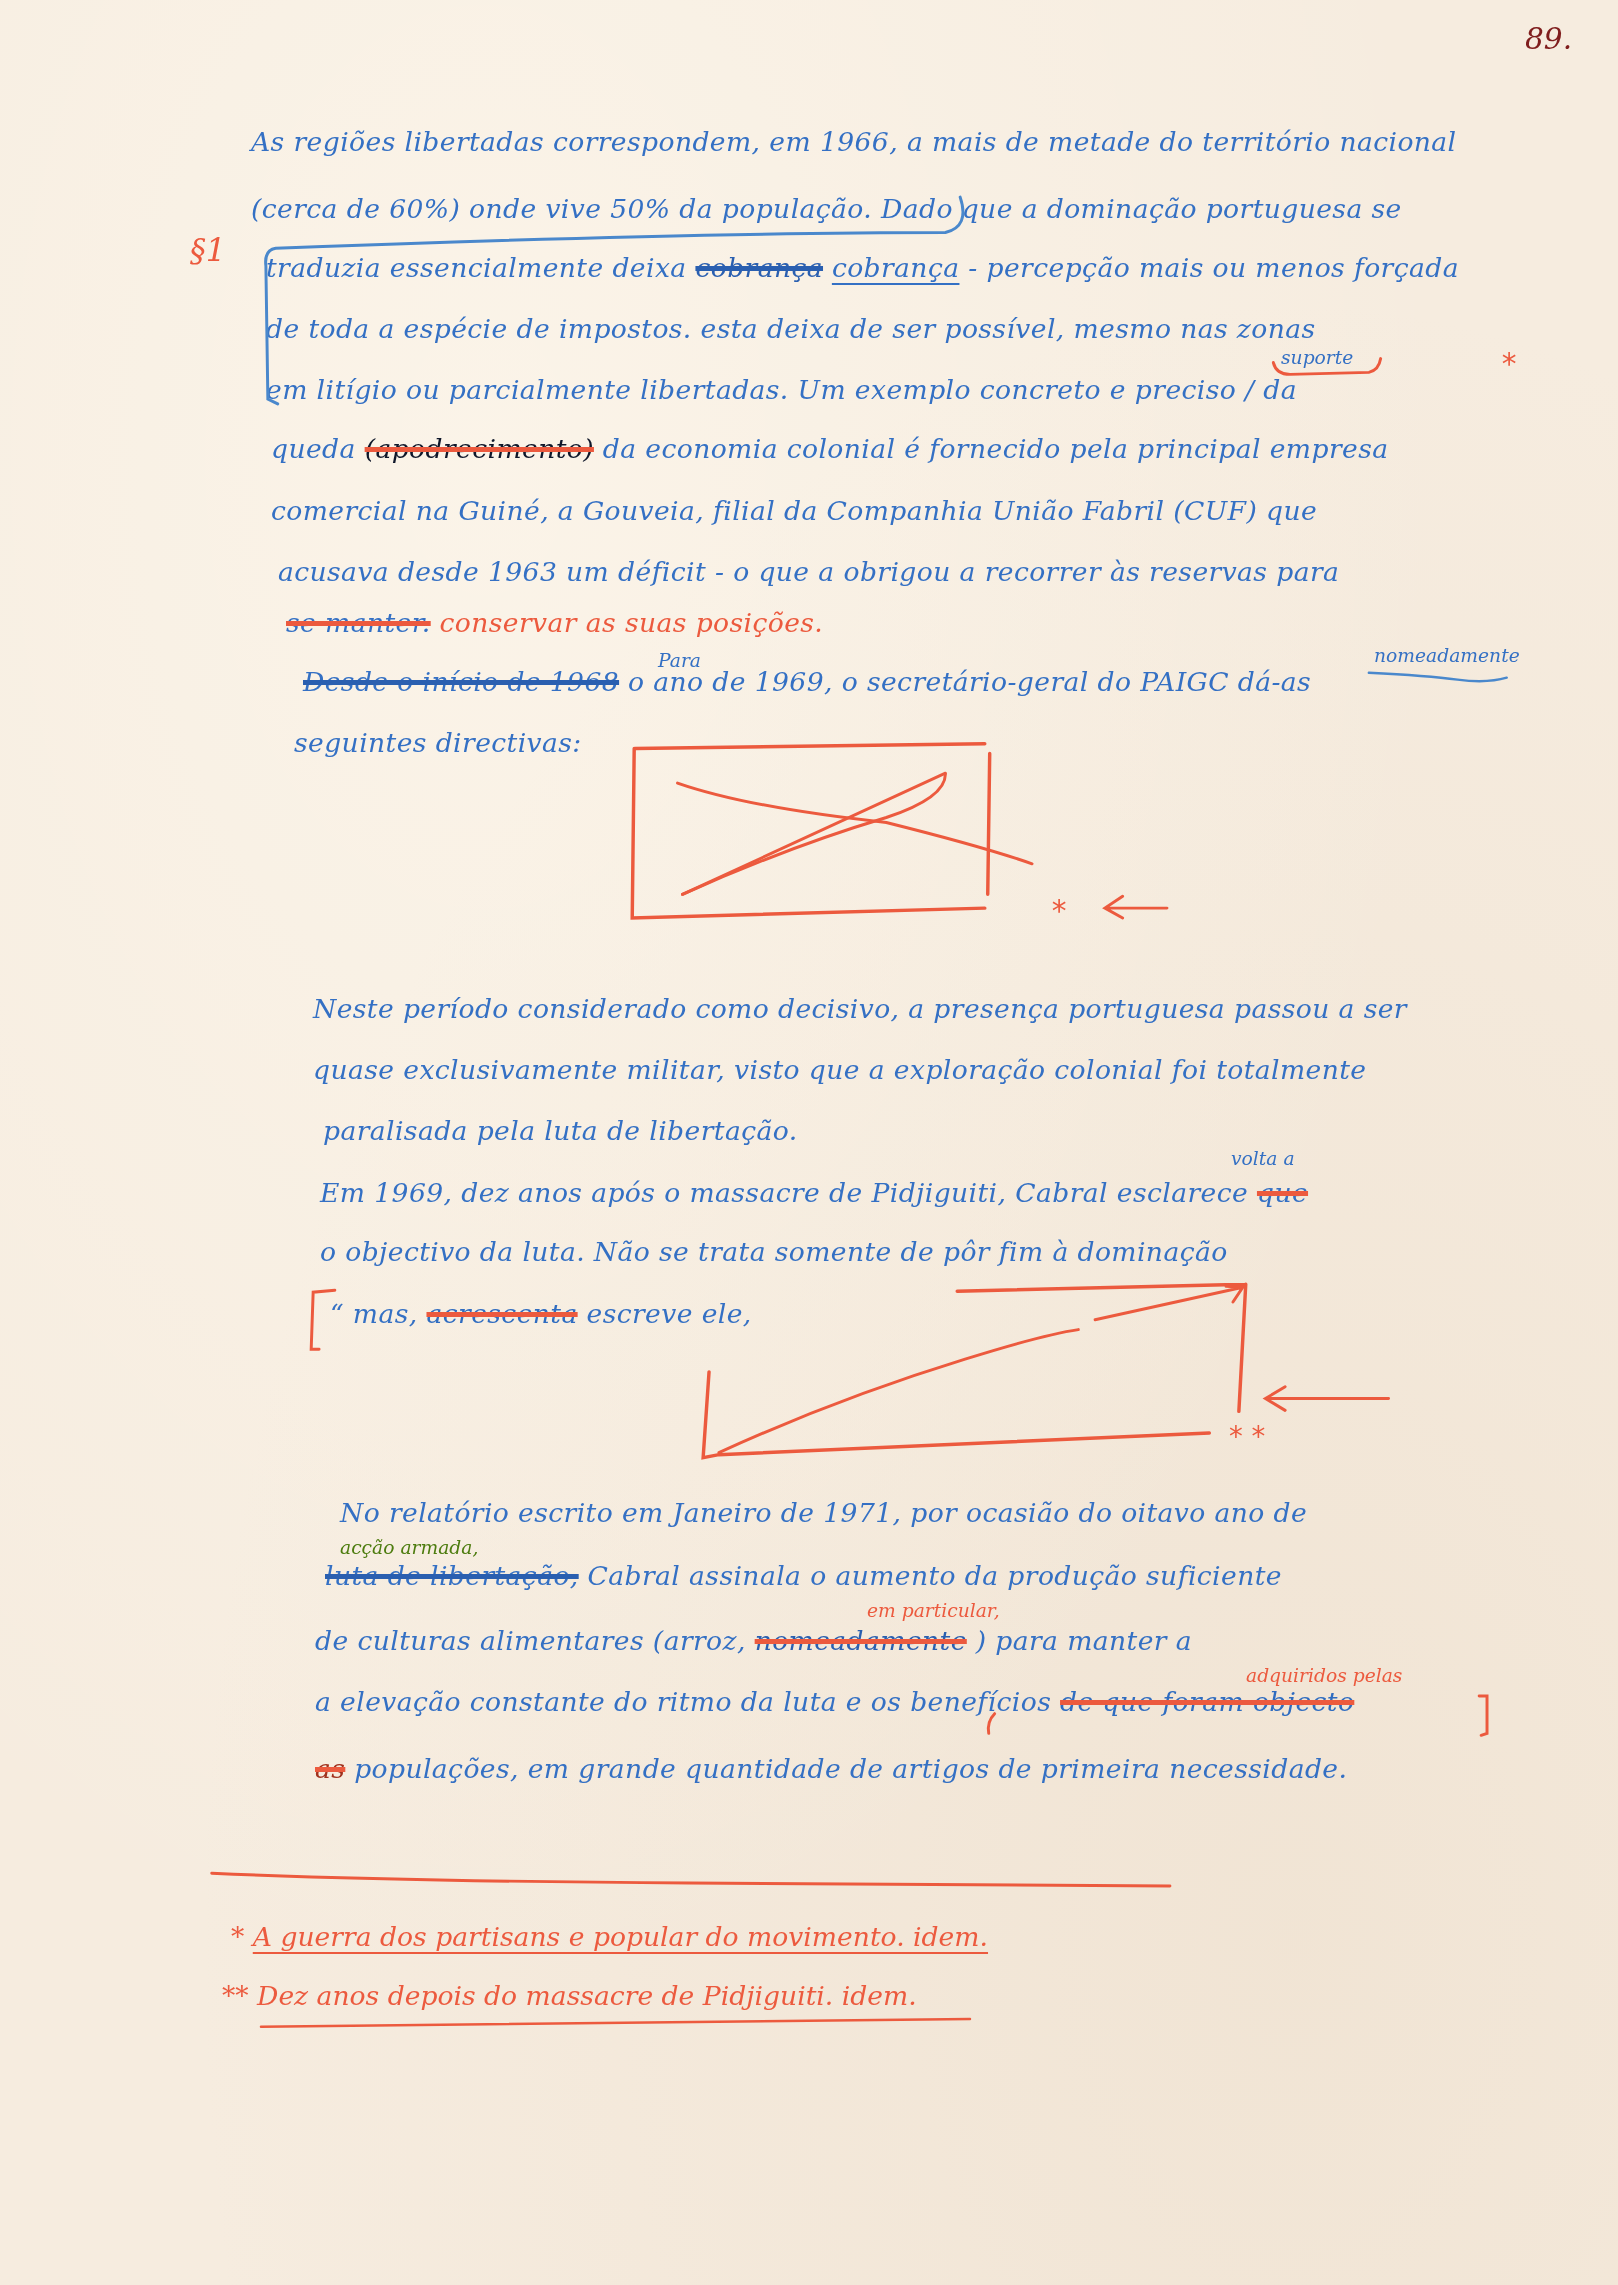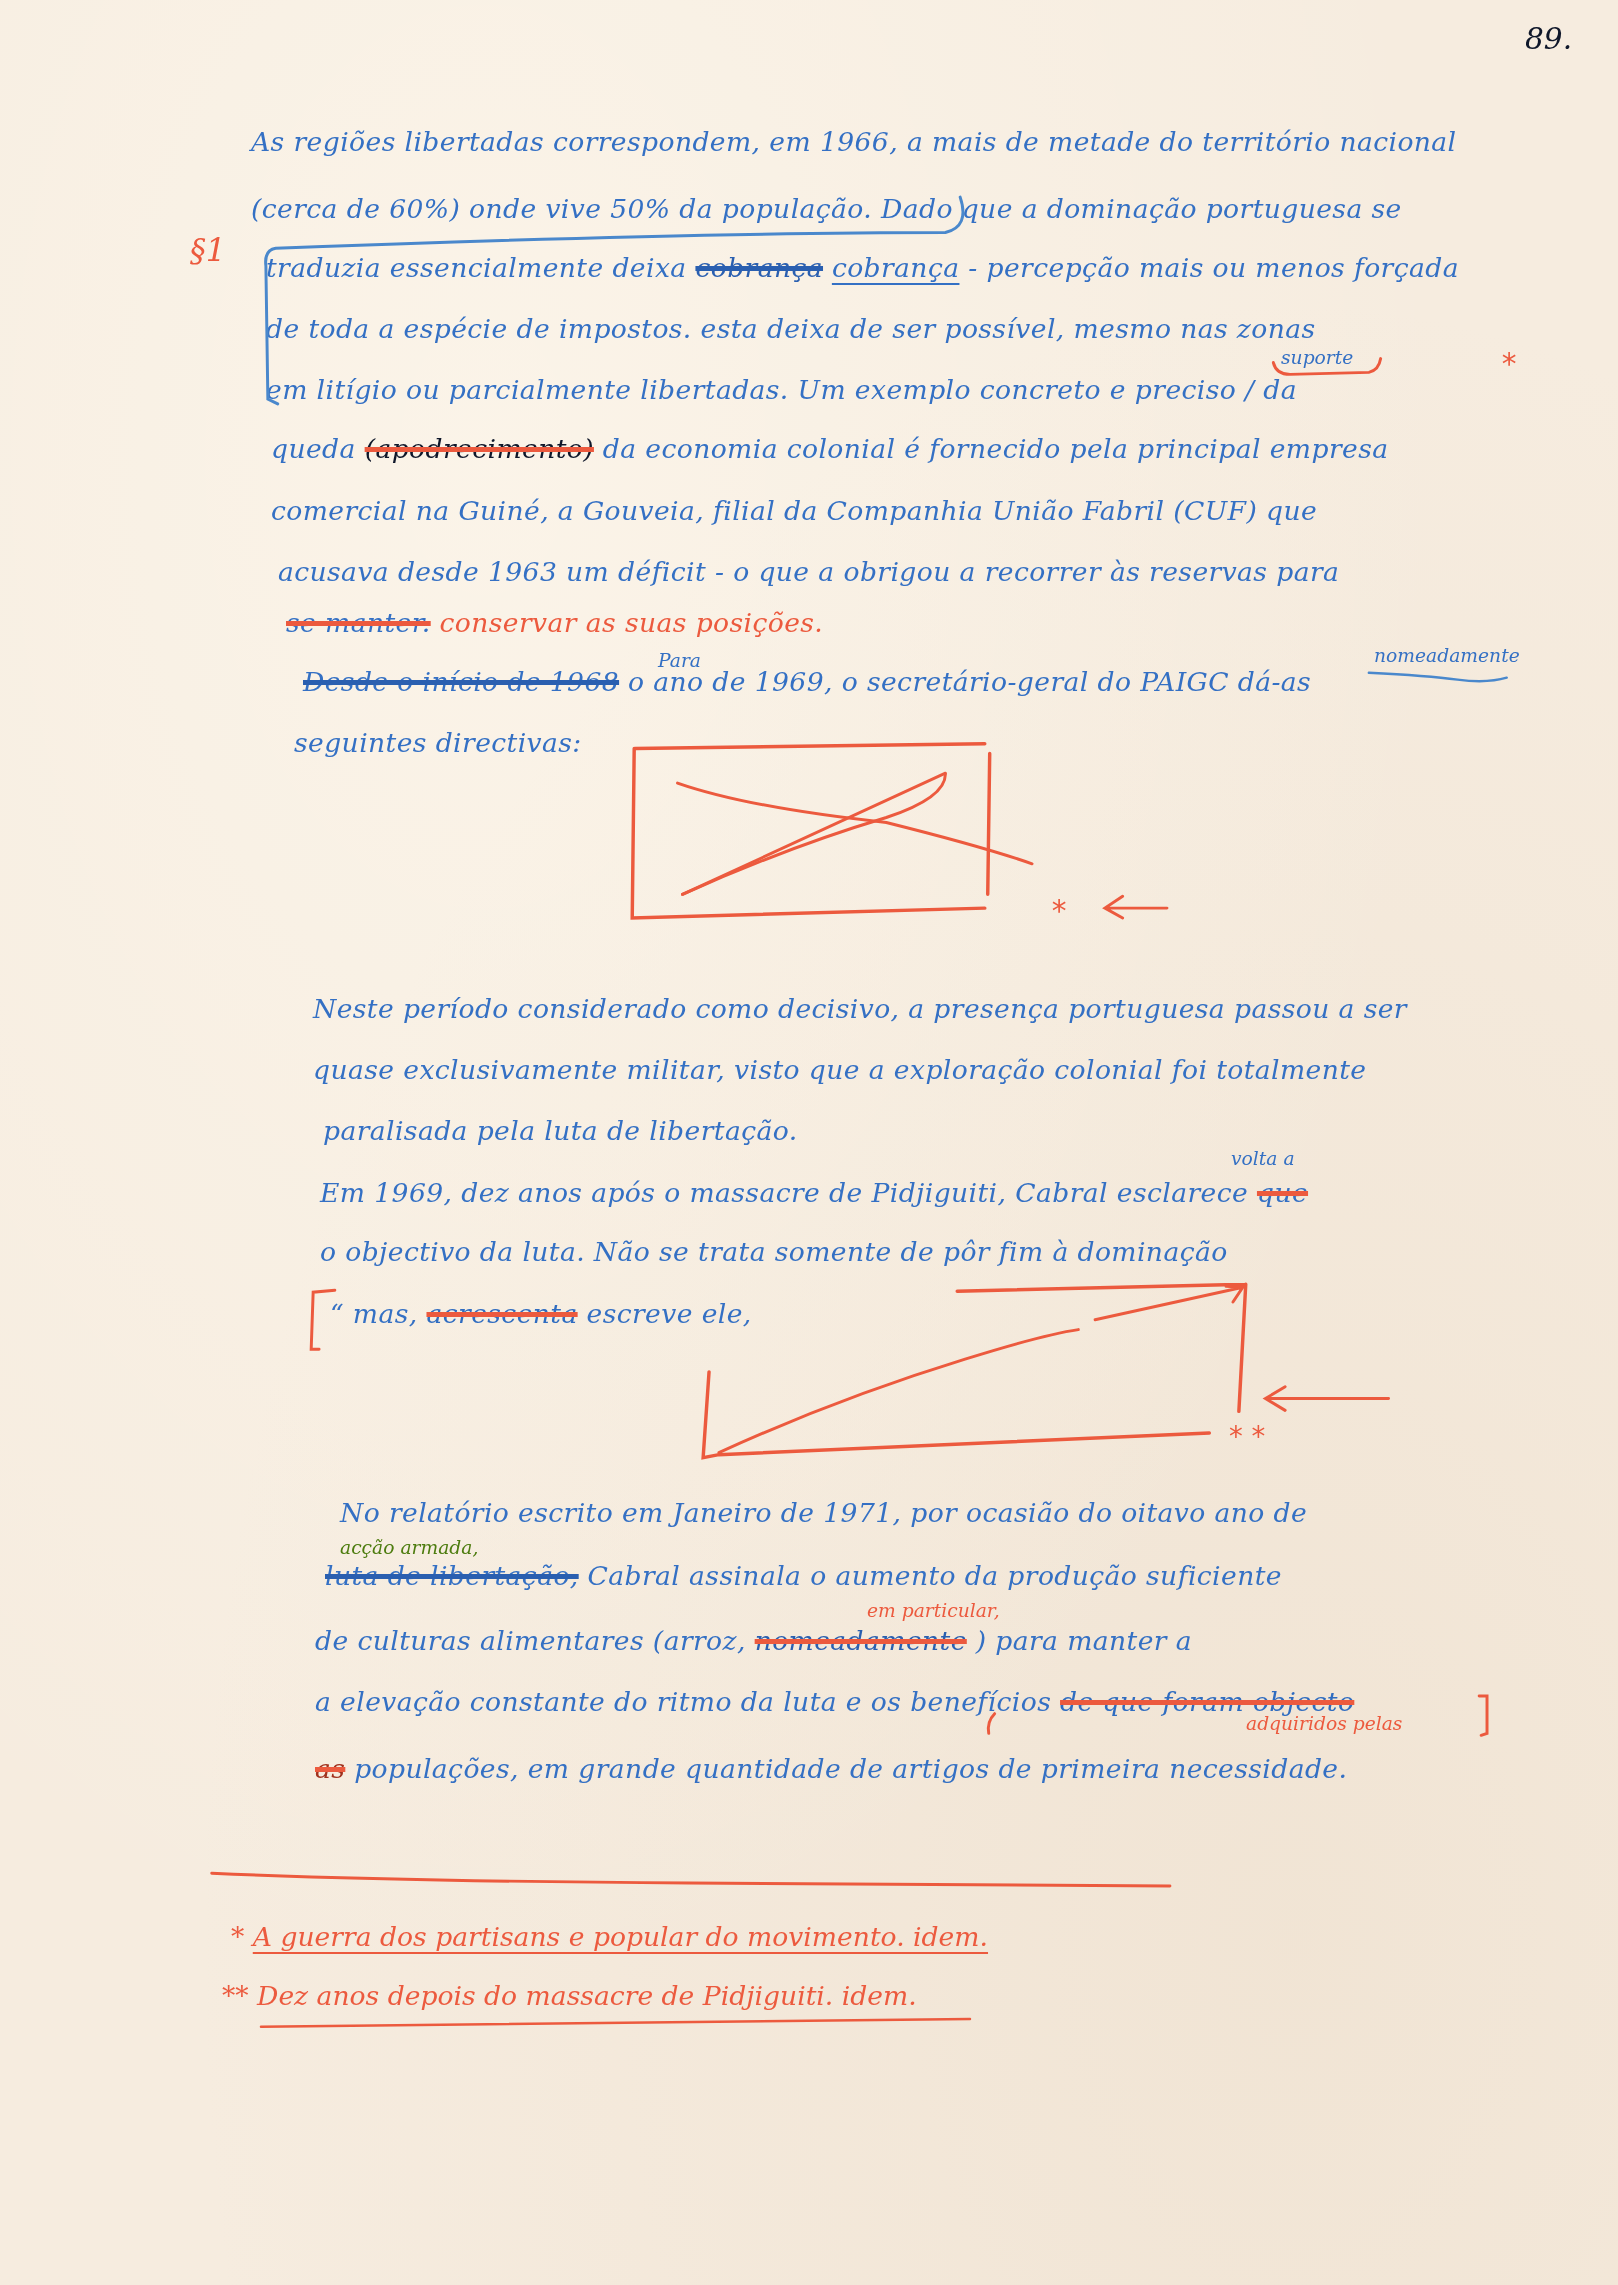--- a/index.html
+++ b/index.html
@@ -34,21 +34,21 @@
     white-space: nowrap;
   }
   .strike-blue { text-decoration: line-through; text-decoration-color: #2a5fb0; text-decoration-thickness: 4.9px; }
   .strike-red { text-decoration: line-through; text-decoration-color: #ec5a3e; text-decoration-thickness: 4.9px; }
   .uline-blue { text-decoration: underline; text-decoration-color: #3470c4; text-decoration-thickness: 2px; text-underline-offset: 5.9px; }
   .uline-red { text-decoration: underline; text-decoration-color: #ec5a3e; text-decoration-thickness: 2px; text-underline-offset: 5.9px; }
   .red { color: #ec5a3e; }
   .page-number {
     position: absolute; left: 1525px; top: 21.7px;
     font-family: "DejaVu Serif", serif; font-style: italic;
-    font-size: 29.6px; color: #0f172a;
+    font-size: 29.6px; color: #7f1d1d;
   }
   .margin-mark {
     position: absolute; left: 190px; top: 232px;
     font-family: "DejaVu Serif", serif; font-style: italic;
     font-size: 31.5px; color: #ec5a3e;
   }
   svg.overlay { position: absolute; left: 0; top: 0; pointer-events: none; }
   .footnote {
     position: absolute;
     font-family: "DejaVu Serif", serif; font-style: italic;
@@ -121,21 +121,21 @@
 <div class="line" style="left:325px; top:1560px;">
   <span class="strike-blue">luta de libertação,</span>
   <span>Cabral assinala o aumento da produção suficiente</span>
 </div>
 <div class="small red" style="left:867px; top:1600px;">em particular,</div>
 <div class="line" style="left:315px; top:1625px;">
   <span>de culturas alimentares (arroz,</span>
   <span class="strike-red" style="color:#2a5fb0;">nomeadamente</span>
   <span>) para manter a</span>
 </div>
-<div class="small red" style="left:1246px; top:1665px;margin-top:48px;">adquiridos pelas</div>
+<div class="small red" style="left:1246px; top:1665px;">adquiridos pelas</div>
 <div class="line" style="left:315px; top:1686px;">
   <span>a elevação constante do ritmo da luta e os benefícios</span>
   <span class="strike-red" style="color:#2f6cc0;">de que foram objecto</span>
 </div>
 <div class="line" style="left:315px; top:1753px;">
   <span class="strike-red" style="color:#a0321e;">as</span>
   <span>populações, em grande quantidade de artigos de primeira necessidade.</span>
 </div>
 
 <div class="footnote" style="left:231px; top:1921px;">

